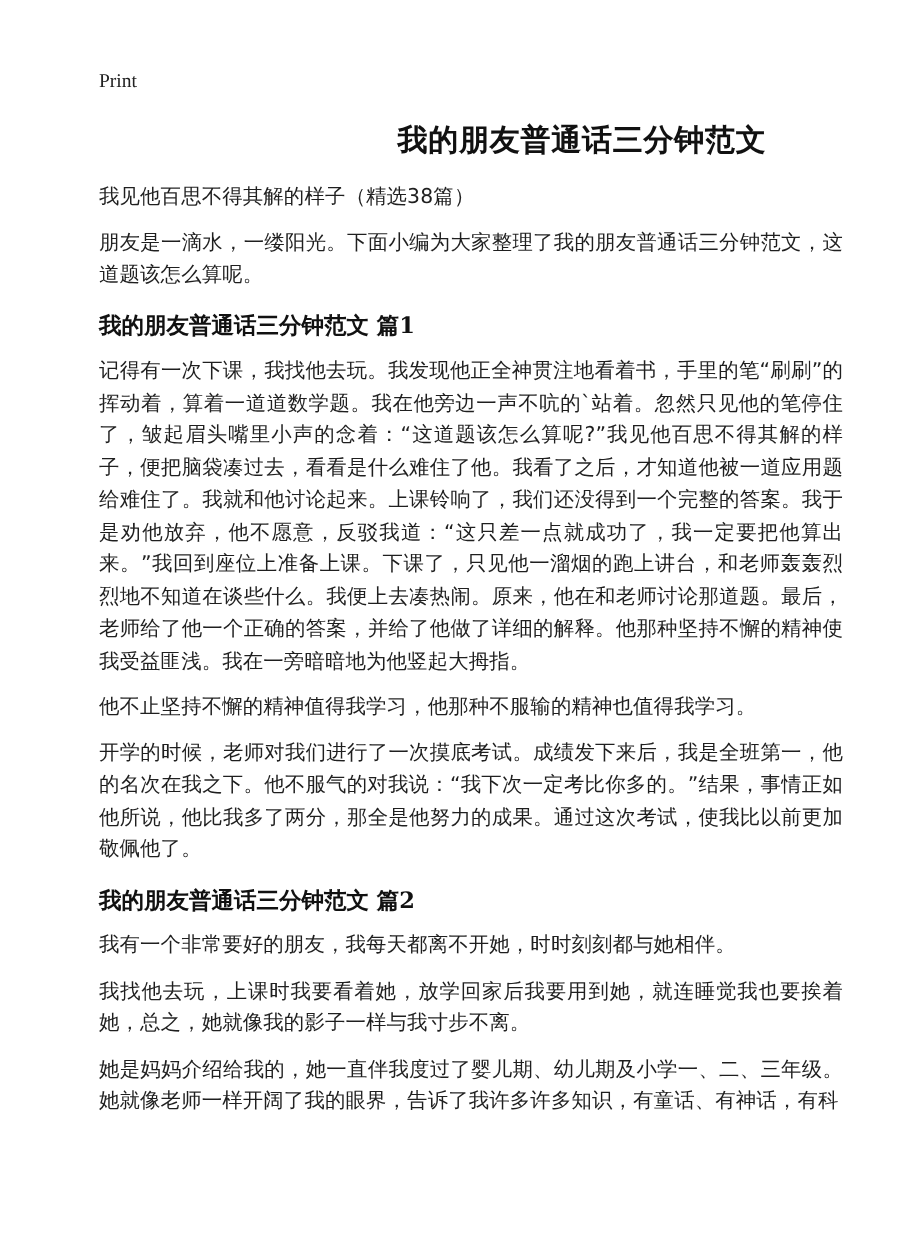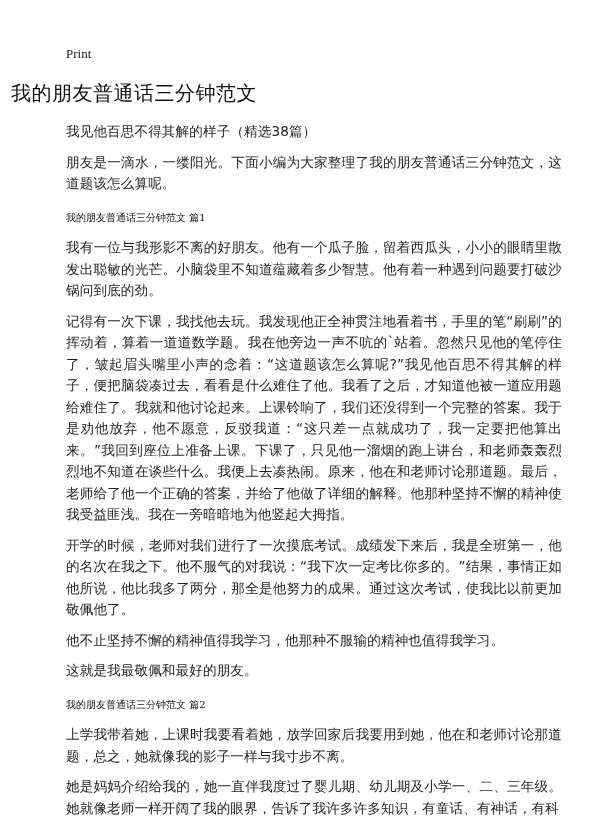--- a/index.html
+++ b/index.html
@@ -28,69 +28,68 @@
       top: 46px;
       font-family: "Liberation Serif", "DejaVu Serif", serif;
       font-size: 13px;
       color: #222;
     }
     .doc-title {
       position: absolute;
       left: 0;
       top: 80px;
       width: 500px;
-      text-align: left;
+      text-align: right;
       font-size: 20px;
-      font-weight: normal;
+      font-weight: bold;
       color: #111;
       letter-spacing: 0.5px;
       margin: 0;
     }
     .content {
       position: absolute;
       left: 55px;
       top: 121px;
       width: 496px;
     }
     .p {
       font-size: 13.6px;
       line-height: 21.5px;
       margin: 0 0 9px 0;
       color: #1f1f1f;
       text-align: justify;
       letter-spacing: 0.1px;
     }
     .h {
       font-family: "DejaVu Serif", "Liberation Serif", serif;
-      font-weight: normal;
-      font-size: 10px;
+      font-weight: bold;
+      font-size: 15px;
       line-height: 21.5px;
       margin: 12px 0 9px 0;
       color: #111;
     }
   </style>
 </head>
 <body>
 
 <div class="page">
   <div class="print-label">Print</div>
   <h1 class="doc-title">我的朋友普通话三分钟范文</h1>
 
   <div class="content">
     <p class="p">我见他百思不得其解的样子（精选38篇）</p>
     <p class="p">朋友是一滴水，一缕阳光。下面小编为大家整理了我的朋友普通话三分钟范文，这道题该怎么算呢。</p>
 
     <div>
       <h2 class="h">我的朋友普通话三分钟范文 篇1</h2>
-      <p class="p">我有一位与我形影不离的好朋友。他有一个瓜子脸，留着西瓜头，小小的眼睛里散发出聪敏的光芒。小脑袋里不知道蕴藏着多少智慧。他有着一种遇到问题要打破沙锅问到底的劲。</p>
       <p class="p">记得有一次下课，我找他去玩。我发现他正全神贯注地看着书，手里的笔“刷刷”的挥动着，算着一道道数学题。我在他旁边一声不吭的`站着。忽然只见他的笔停住了，皱起眉头嘴里小声的念着：“这道题该怎么算呢?”我见他百思不得其解的样子，便把脑袋凑过去，看看是什么难住了他。我看了之后，才知道他被一道应用题给难住了。我就和他讨论起来。上课铃响了，我们还没得到一个完整的答案。我于是劝他放弃，他不愿意，反驳我道：“这只差一点就成功了，我一定要把他算出来。”我回到座位上准备上课。下课了，只见他一溜烟的跑上讲台，和老师轰轰烈烈地不知道在谈些什么。我便上去凑热闹。原来，他在和老师讨论那道题。最后，老师给了他一个正确的答案，并给了他做了详细的解释。他那种坚持不懈的精神使我受益匪浅。我在一旁暗暗地为他竖起大拇指。</p>
+      <p class="p">他不止坚持不懈的精神值得我学习，他那种不服输的精神也值得我学习。</p>
       <p class="p">开学的时候，老师对我们进行了一次摸底考试。成绩发下来后，我是全班第一，他的名次在我之下。他不服气的对我说：“我下次一定考比你多的。”结果，事情正如他所说，他比我多了两分，那全是他努力的成果。通过这次考试，使我比以前更加敬佩他了。</p>
-      <p class="p">他不止坚持不懈的精神值得我学习，他那种不服输的精神也值得我学习。</p>
-      <p class="p">这就是我最敬佩和最好的朋友。</p>
     </div>
 
     <div>
       <h2 class="h">我的朋友普通话三分钟范文 篇2</h2>
-      <p class="p">上学我带着她，上课时我要看着她，放学回家后我要用到她，他在和老师讨论那道题，总之，她就像我的影子一样与我寸步不离。</p>
+      <p class="p">我有一个非常要好的朋友，我每天都离不开她，时时刻刻都与她相伴。</p>
+      <p class="p">我找他去玩，上课时我要看着她，放学回家后我要用到她，就连睡觉我也要挨着她，总之，她就像我的影子一样与我寸步不离。</p>
       <p class="p">她是妈妈介绍给我的，她一直伴我度过了婴儿期、幼儿期及小学一、二、三年级。她就像老师一样开阔了我的眼界，告诉了我许多许多知识，有童话、有神话，有科</p>
     </div>
   </div>
 </div>
 
 </body></html>

